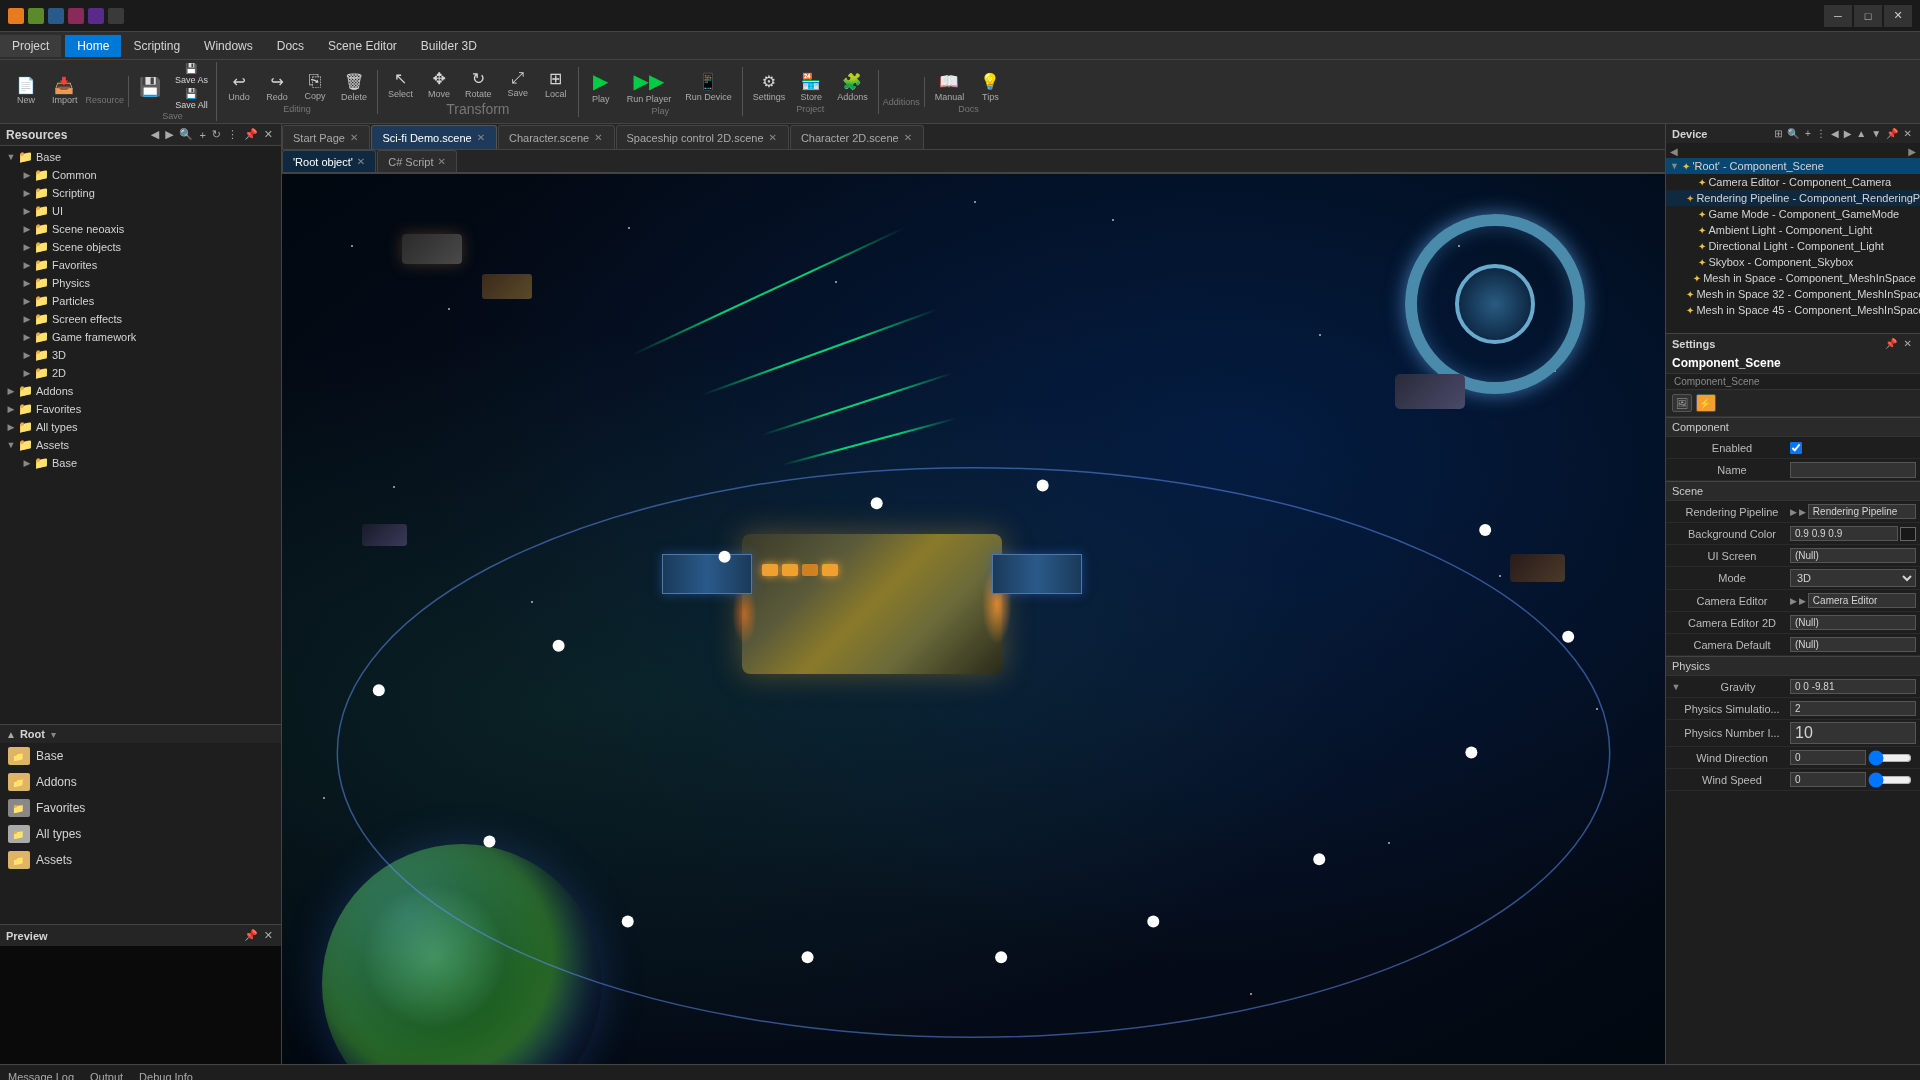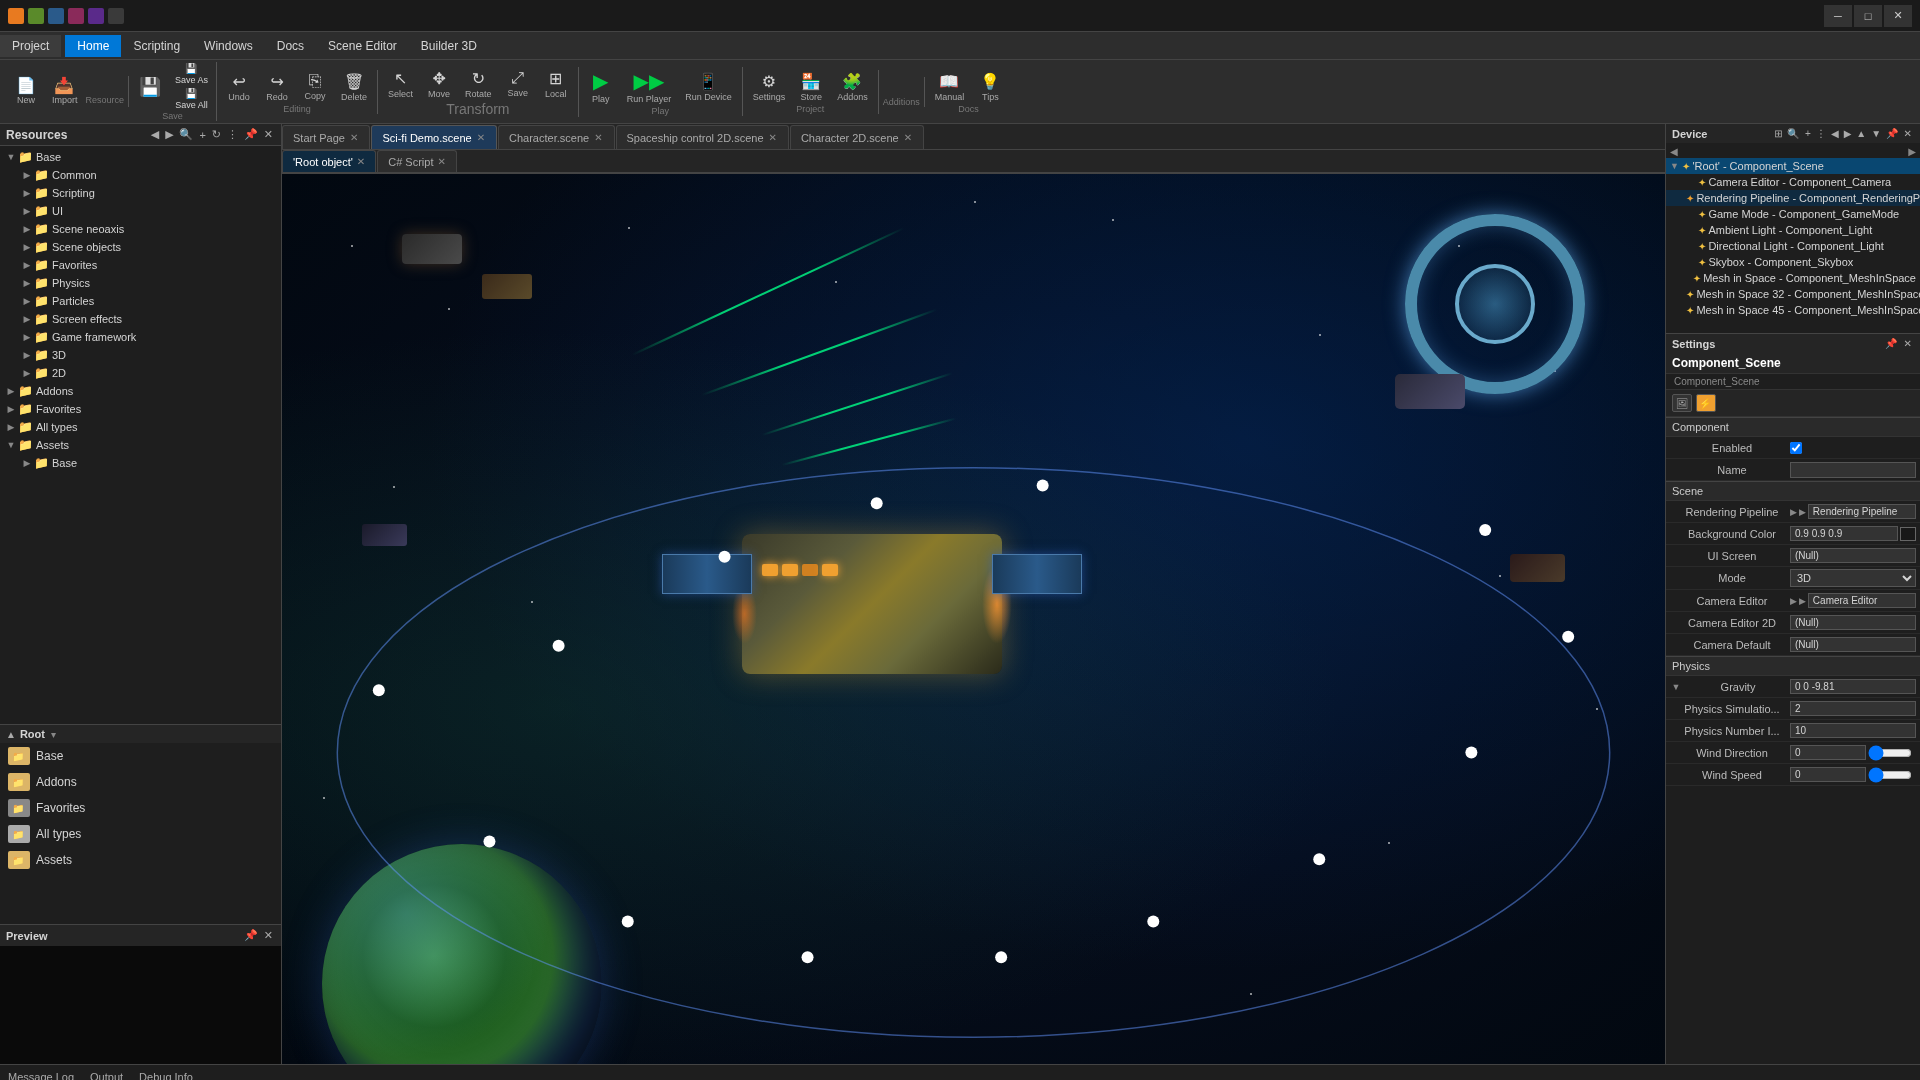--- a/index.html
+++ b/index.html
@@ -767,21 +767,21 @@
         </div>
         <div class="settings-row">
           <span class="settings-label">Physics Simulatio...</span>
           <div class="settings-value">
             <input class="settings-input" type="text" value="2" style="font-size: 10px;">
           </div>
         </div>
         <div class="settings-row">
           <span class="settings-label">Physics Number I...</span>
           <div class="settings-value">
-            <input class="settings-input" type="text" value="10" style="font-size: 10px;">
+            <input class="settings-input" type="text" value="10" style="font-size: 16px;">
           </div>
         </div>
         <div class="settings-row">
           <span class="settings-label">Wind Direction</span>
           <div class="settings-value">
             <input class="settings-input" type="text" value="0" style="font-size: 10px; width: 60%;">
             <input type="range" min="0" max="360" value="0" style="width: 35%; margin: 0px;">
           </div>
         </div>
         <div class="settings-row">

